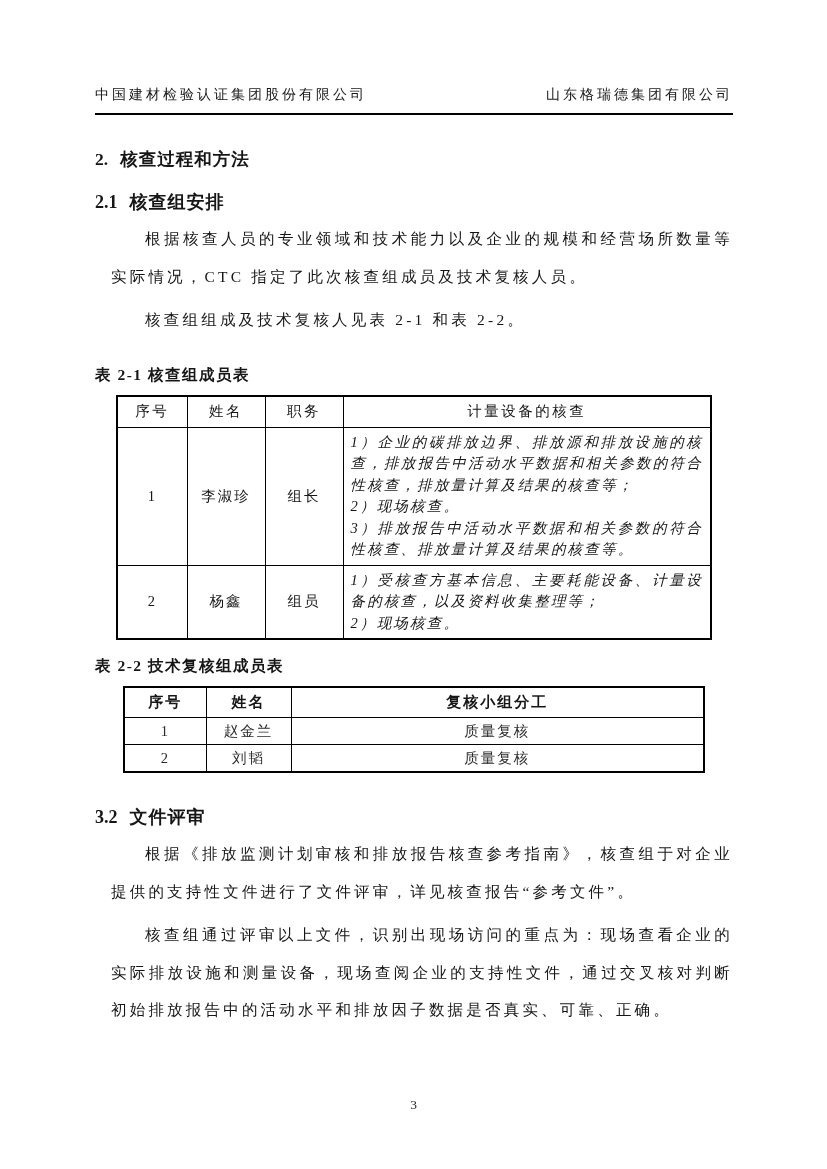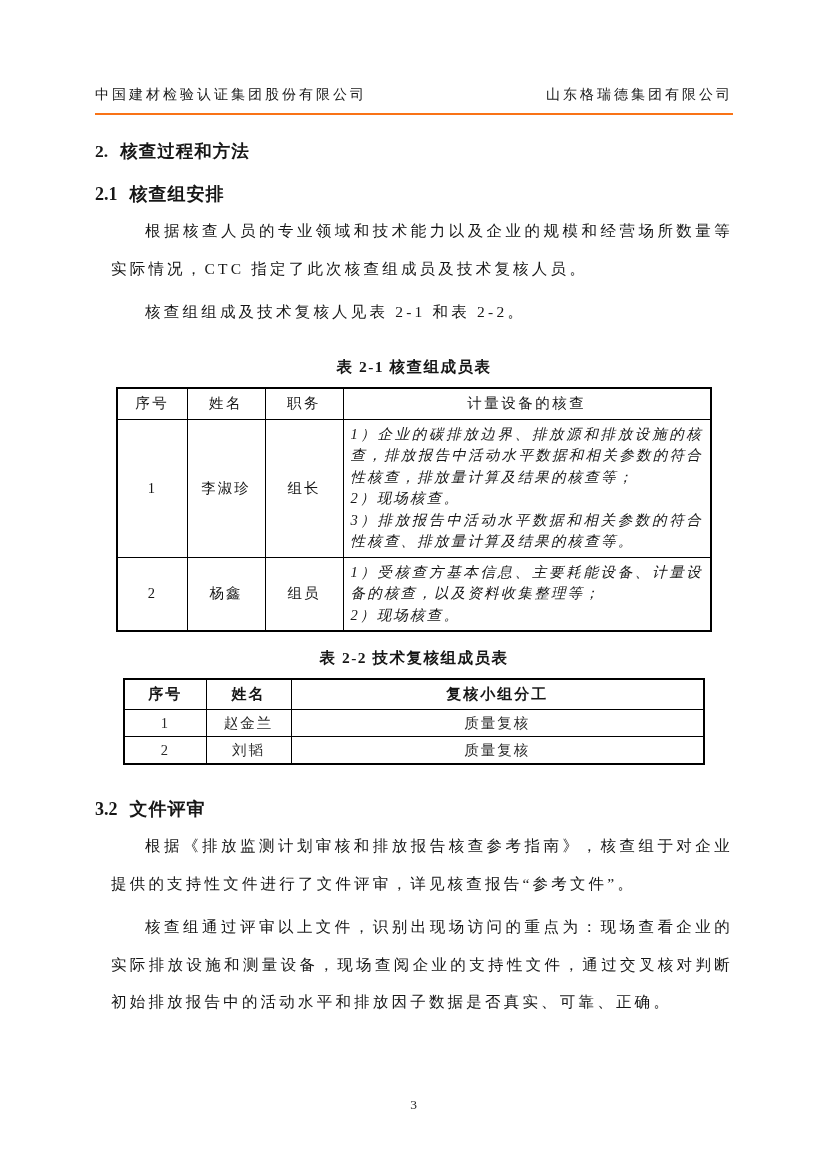--- a/index.html
+++ b/index.html
@@ -9,40 +9,40 @@
     margin:0 auto;
     background:#ffffff;
     box-sizing:border-box;
     padding:86px 94px 0 95px;
     font-family:"Liberation Serif","DejaVu Serif",serif;
     color:#161616;
     overflow:hidden;
   }
   .header {
     display:flex; justify-content:space-between; align-items:flex-end;
-    border-bottom:2px solid #f97316;
+    border-bottom:2px solid #000000;
     padding-bottom:9px;
     font-size:14px; letter-spacing:3px;
     white-space:nowrap;
   }
   .heading { font-weight:bold; }
-  .h-lvl1 { margin-top:24px; font-size:17.5px; letter-spacing:1px; }
+  .h-lvl1 { margin-top:32px; font-size:17.5px; letter-spacing:1px; }
   .h-lvl2 { margin-top:19px; font-size:18px; letter-spacing:1px; }
   .h-22   { margin-top:32px; }
   .hnum { margin-right:12px; letter-spacing:0; }
   p.body {
     margin:6px 0 0 16px;
     font-size:15.5px;
     line-height:37.5px;
     text-align:justify;
     text-indent:2.2em;
     letter-spacing:3.2px;
   }
   .tbl-title {
-    text-align:center; font-weight:bold;
+    font-weight:bold;
     font-size:15.5px; letter-spacing:1.5px;
     margin:26px 0 9px 0;
   }
   .tbl-title-2 { margin-top:16px; }
   table {
     border-collapse:collapse;
     margin:8px auto;
     border:2px solid #000;
     table-layout:fixed;
   }

